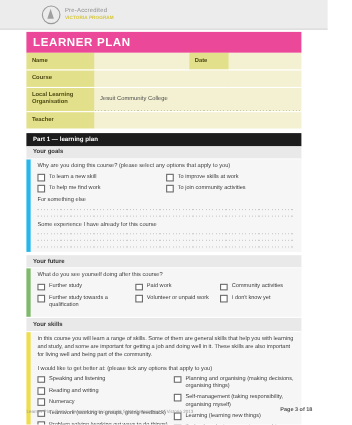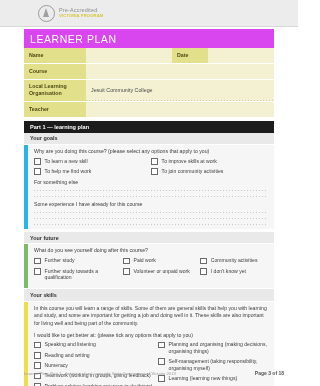--- a/index.html
+++ b/index.html
@@ -34,23 +34,23 @@
     border-bottom:9px solid #a0a0a0;
   }
   .logo-text{line-height:1.05;}
   .logo-l1{font-size:5.4px;color:#8d8d8d;letter-spacing:.2px;white-space:nowrap;}
   .logo-l2{font-size:4.2px;color:#d6c63a;letter-spacing:.1px;white-space:nowrap;font-weight:bold;}
 
   
   .sheet{position:absolute;left:24px;top:29px;width:250px;}
 
   .title-band{
-    background:#d946ef;
+    background:#ec4899;
     color:#ffffff;
-    font-size:10.5px;font-weight:normal;
+    font-size:10.5px;font-weight:bold;
     letter-spacing:.55px;
     padding:3.5px 6px 3.8px 6px;
     box-sizing:border-box;
   }
 
   
   table.idtable{border-collapse:collapse;width:100%;table-layout:fixed;}
   table.idtable td{
     font-size:5.3px;
     padding:3px 5px;

